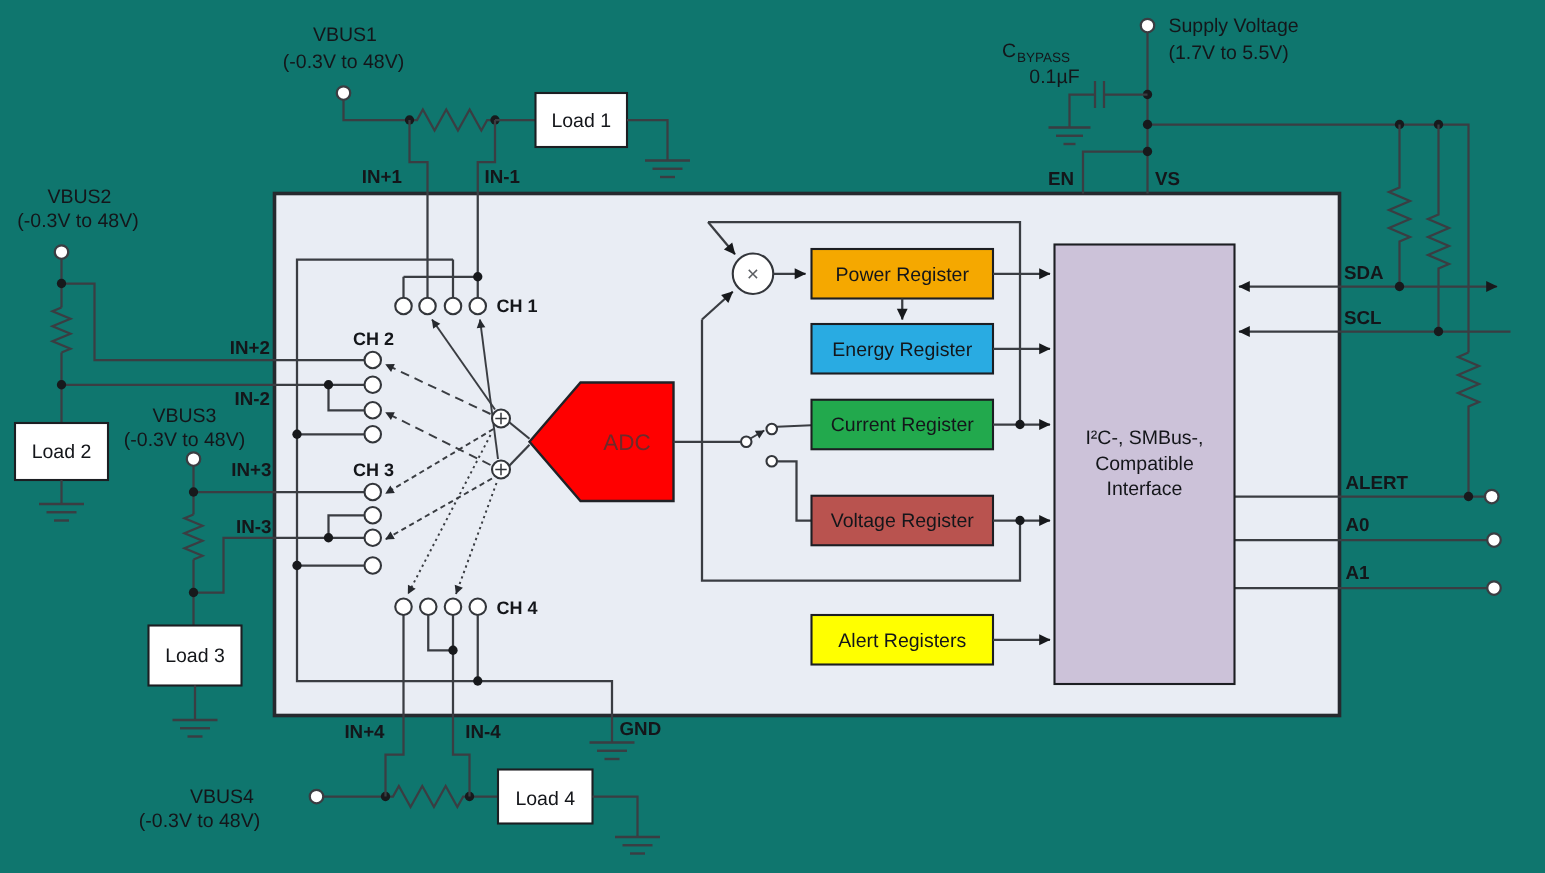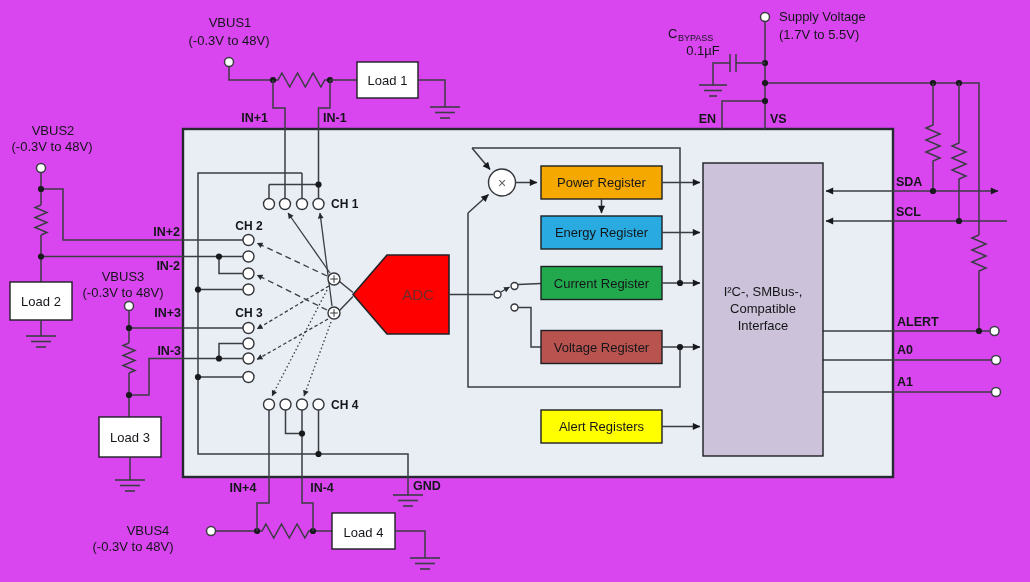--- a/index.html
+++ b/index.html
@@ -1,16 +1,16 @@
 <!DOCTYPE html>
 <html><head>
 <meta charset="utf-8">
 <style>
   html,body{margin:0;padding:0;background:#ffffff;}
-  .stage{position:relative;width:1030px;height:582px;background:#d946ef;overflow:hidden;}
+  .stage{position:relative;width:1030px;height:582px;background:#0f766e;overflow:hidden;}
   svg{display:block;}
   .w{stroke:#3a3d42;stroke-width:1.5;fill:none;}
   .wt{stroke:#26292e;stroke-width:2.4;}
   .thin{stroke:#3a3d42;stroke-width:1.3;fill:none;}
   .dot{fill:#17191c;stroke:none;}
   .term{fill:#ffffff;stroke:#3a3d42;stroke-width:1.5;}
   .pinc{fill:#ffffff;stroke:#33363b;stroke-width:1.4;}
   .gnd{stroke:#3a3d42;stroke-width:1.6;}
   text{font-family:"Liberation Sans","DejaVu Sans",sans-serif;fill:#14161a;}
   .lbl{font-size:13px;}

